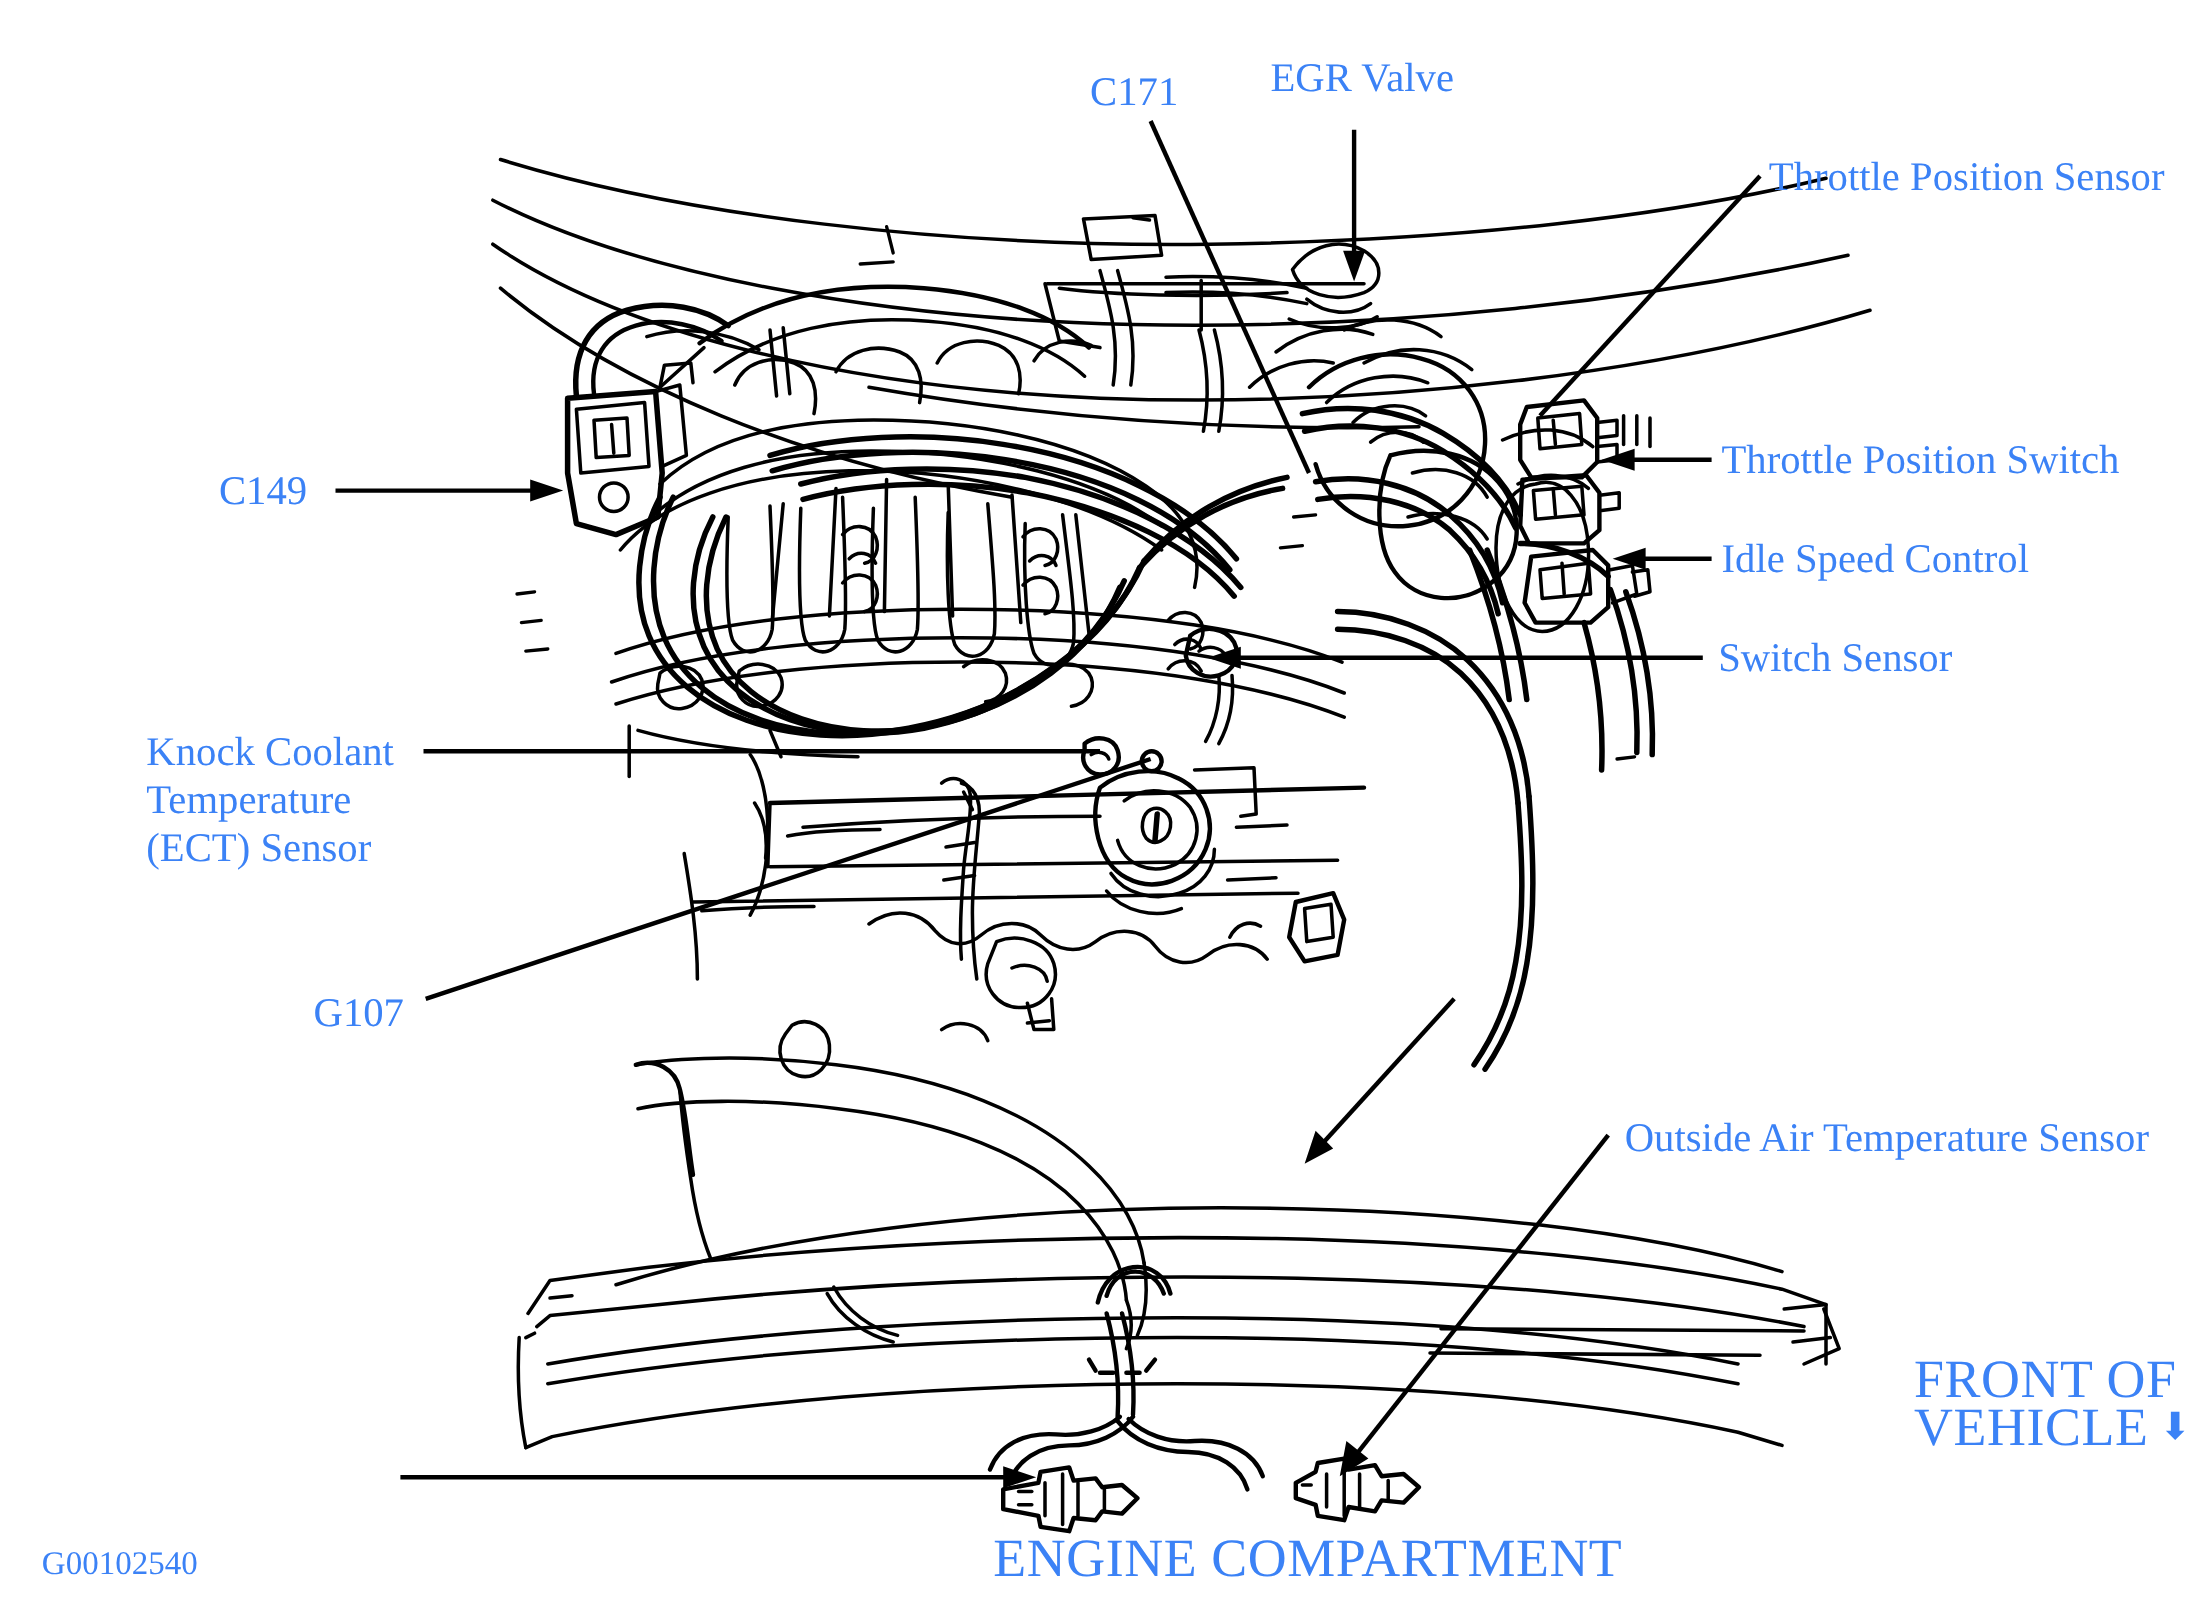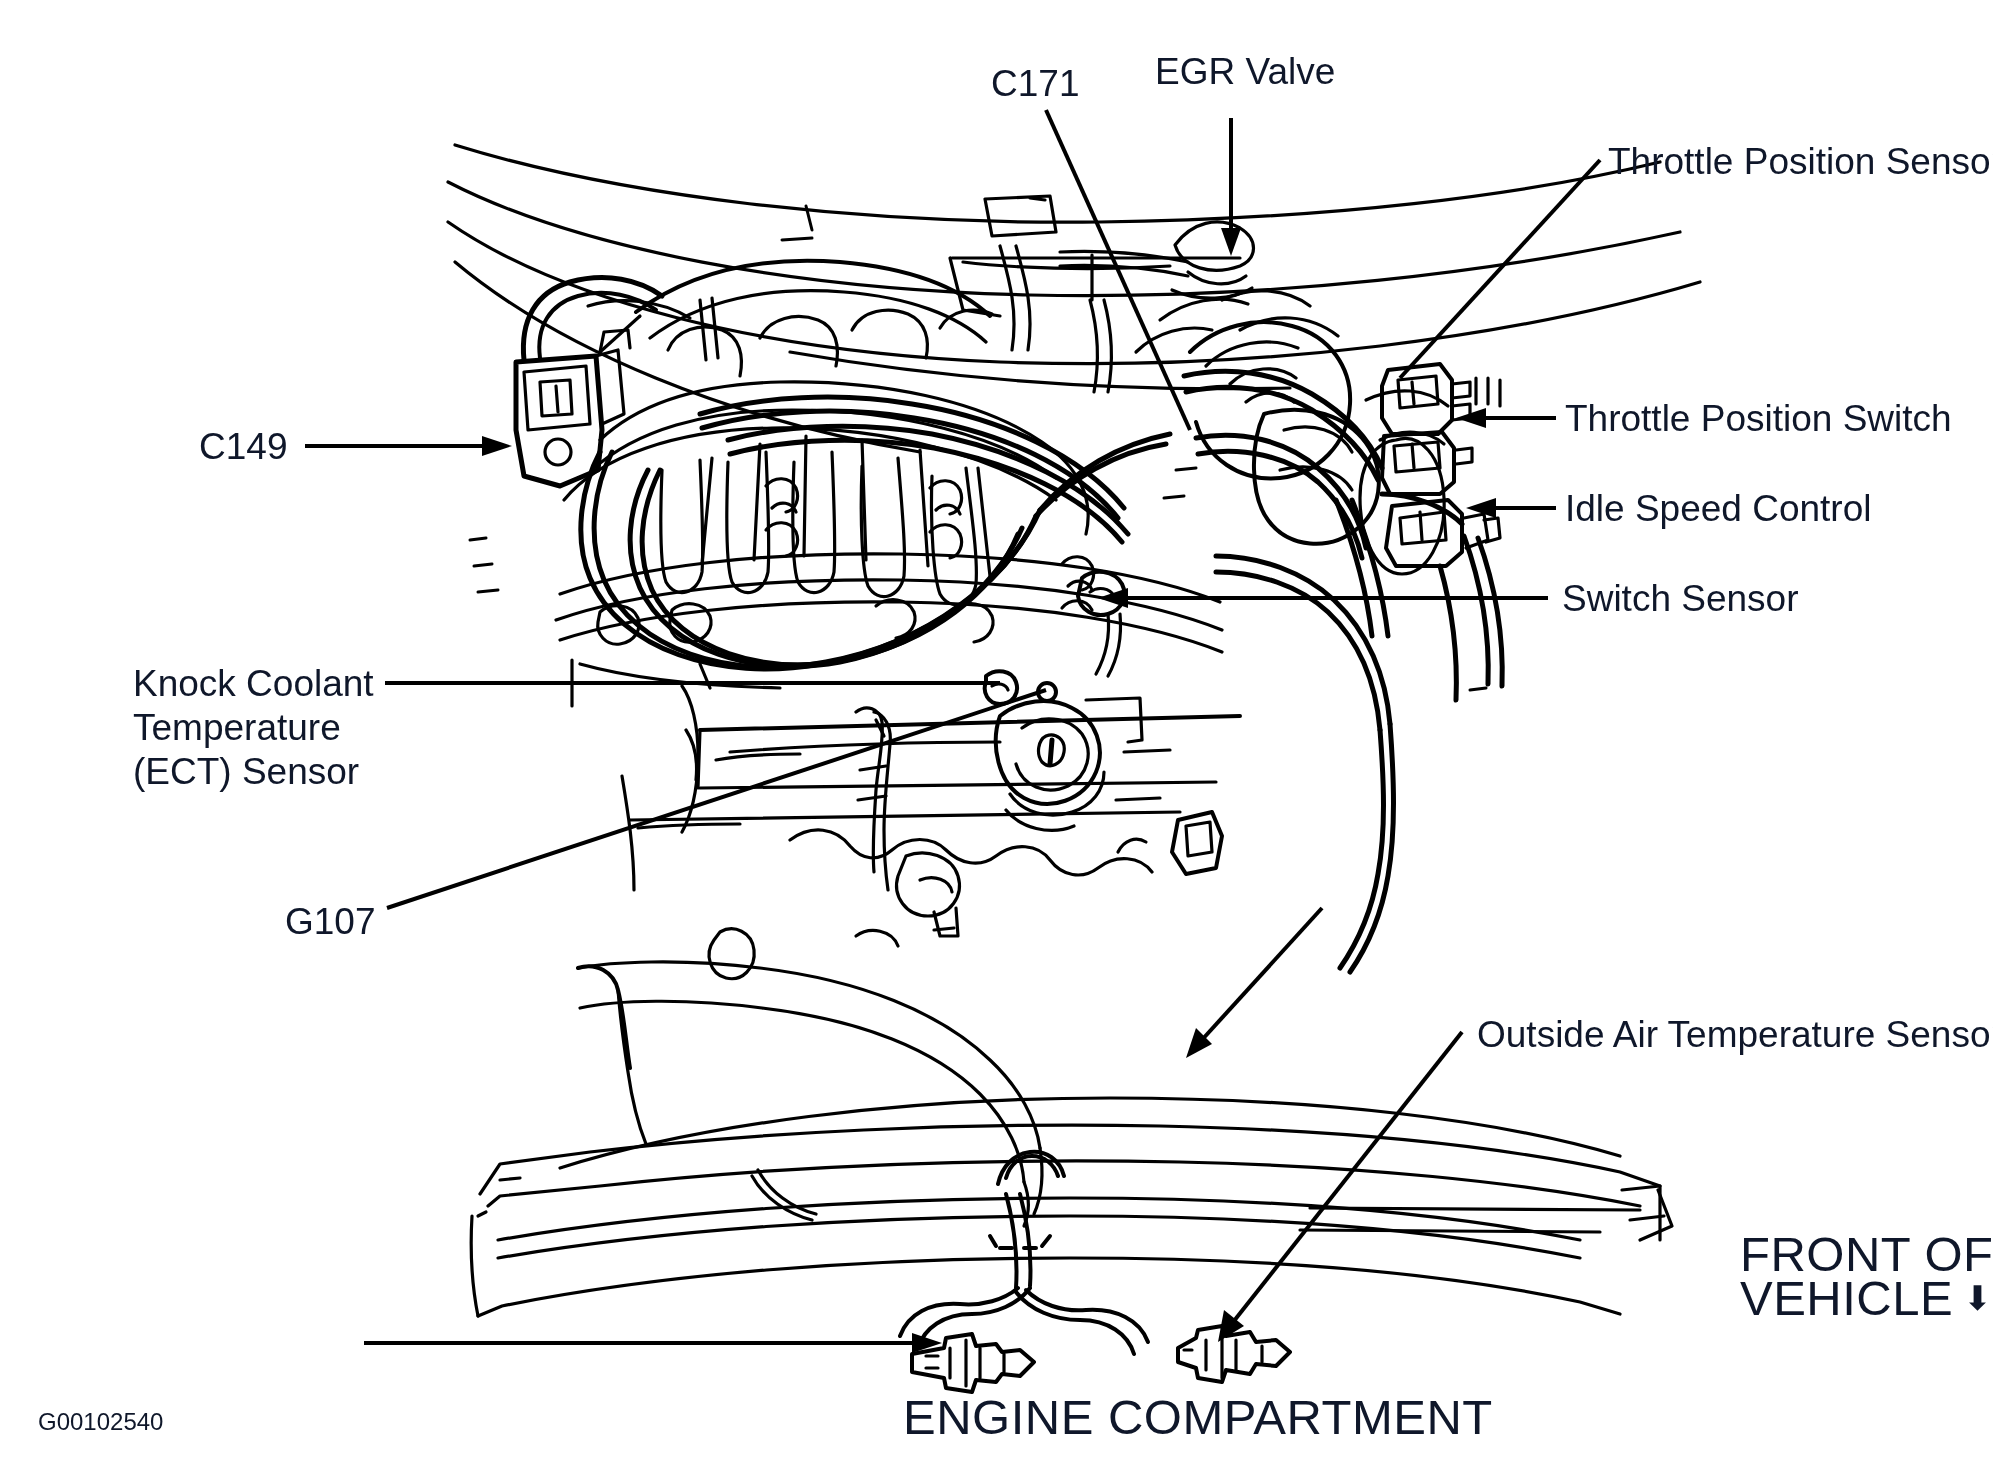--- a/index.html
+++ b/index.html
@@ -18,33 +18,33 @@
   }
   #artwork {
     position: absolute;
     left: 0;
     top: 0;
     width: 1993px;
     height: 1471px;
   }
   .lbl {
     position: absolute;
-    font-family: Liberation Sans, sans-serif;
+    font-family: Liberation Serif, serif;
     font-size: 37px;
     line-height: 44px;
-    color: #0f172a;
+    color: #3b82f6;
     white-space: pre;
     letter-spacing: 0px;
   }
   .lbl.caps {
     font-size: 49px;
     letter-spacing: 0.5px;
   }
   .lbl.code {
-    font-size: 24px;
+    font-size: 30px;
   }
   .arrowglyph {
     font-size: 34px;
     line-height: 34px;
   }
 </style>
 </head>
 <body>
 
 <div id="page">

